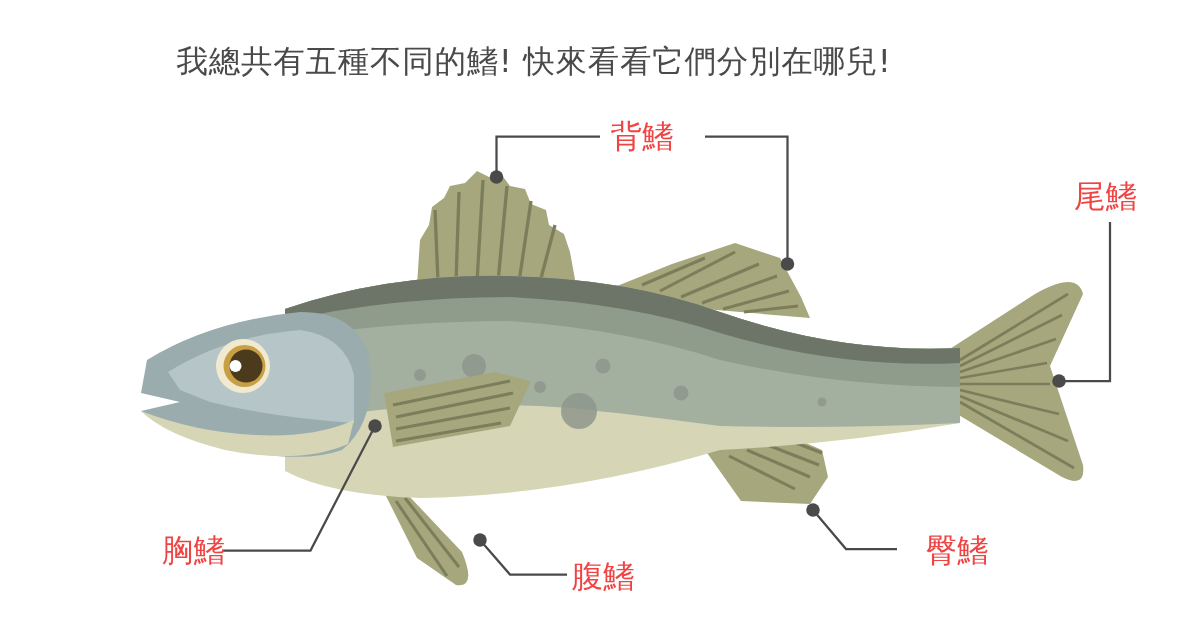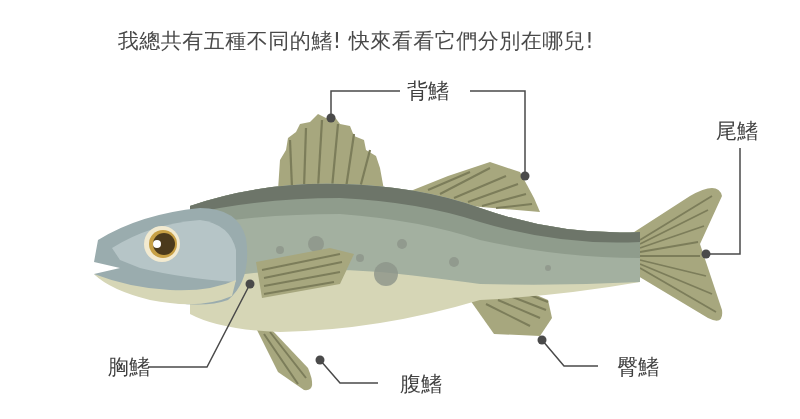--- a/index.html
+++ b/index.html
@@ -1,20 +1,20 @@
 <!DOCTYPE html>
 <html><head>
   <meta charset="utf-8">
   <style>
     html, body { margin: 0; padding: 0; background: #ffffff; }
     body { width: 800px; height: 419px; position: relative; overflow: hidden;
            font-family: "DejaVu Sans", sans-serif; }
     .title { position: absolute; left: 0; top: 27px; width: 712px; text-align: center;
              font-size: 21px; color: #4a4a4a; letter-spacing: 0.5px; }
-    .label { position: absolute; font-size: 21px; color: #404040; white-space: nowrap; }
+    .label { position: absolute; font-size: 21px; color: #ef4444; white-space: nowrap; }
     svg.fish { position: absolute; left: 0; top: 0; }
   </style>
 </head>
 <body>
 
 <div class="title">我總共有五種不同的鰭! 快來看看它們分別在哪兒!</div>
 
 <svg class="fish" width="800" height="419" viewBox="0 0 800 419">
 
   <g>
@@ -123,14 +123,14 @@
     <circle cx="706" cy="254" r="4.5"></circle>
     <circle cx="250" cy="284" r="4.5"></circle>
     <circle cx="320" cy="360" r="4.5"></circle>
     <circle cx="542" cy="340" r="4.5"></circle>
   </g>
 </svg>
 
 <div class="label" style="left:407px; top:77px;">背鰭</div>
 <div class="label" style="left:716px; top:117px;font-family:Liberation Serif, serif;">尾鰭</div>
 <div class="label" style="left:108px; top:353px;">胸鰭</div>
-<div class="label" style="left:400px; top:370px;">腹鰭</div>
+<div class="label" style="left:381px; top:370px;">腹鰭</div>
 <div class="label" style="left:617px; top:353px;">臀鰭</div>
 
 </body></html>

